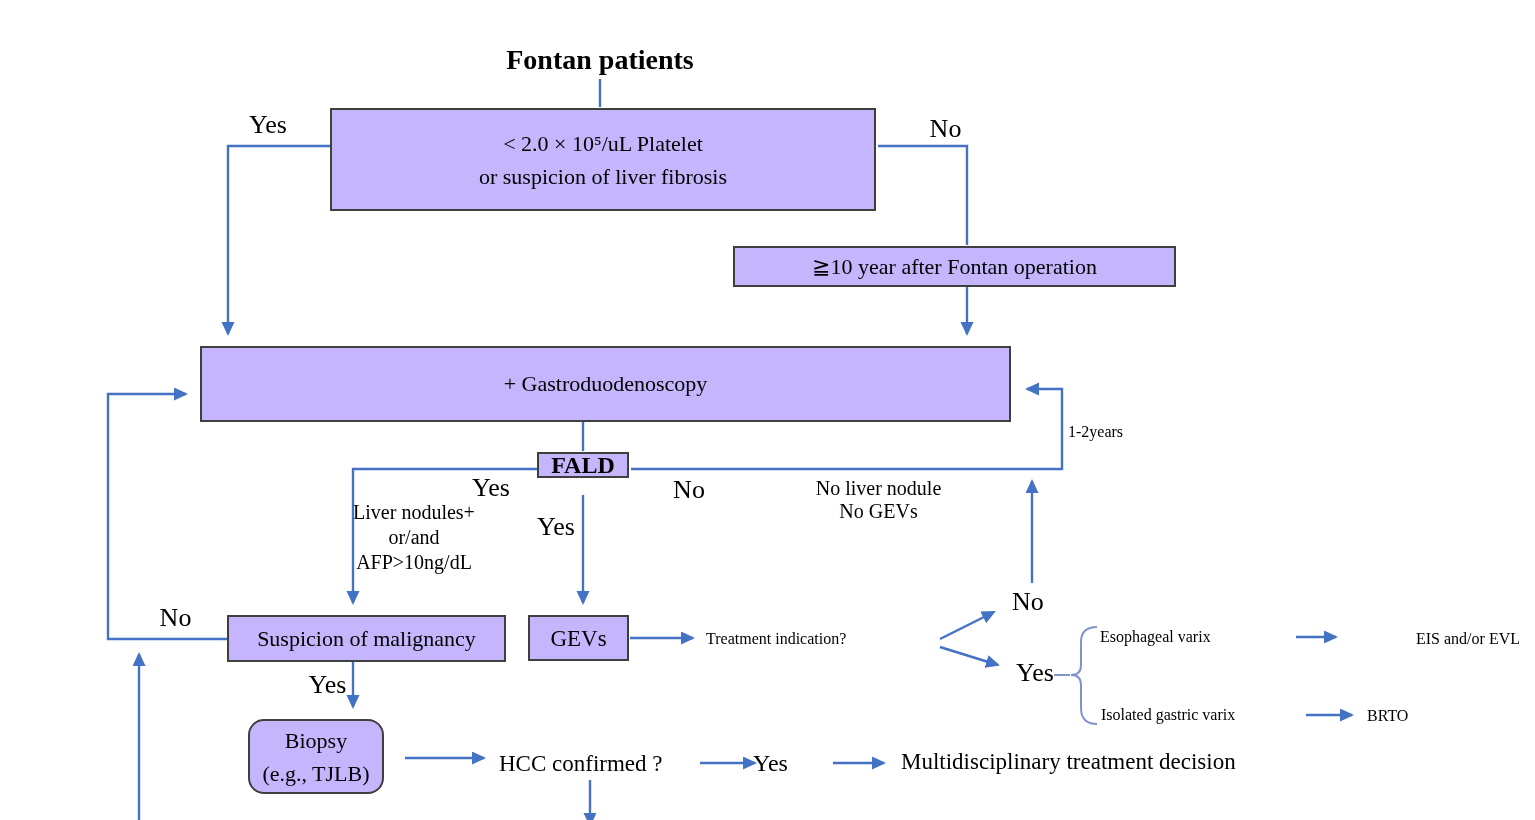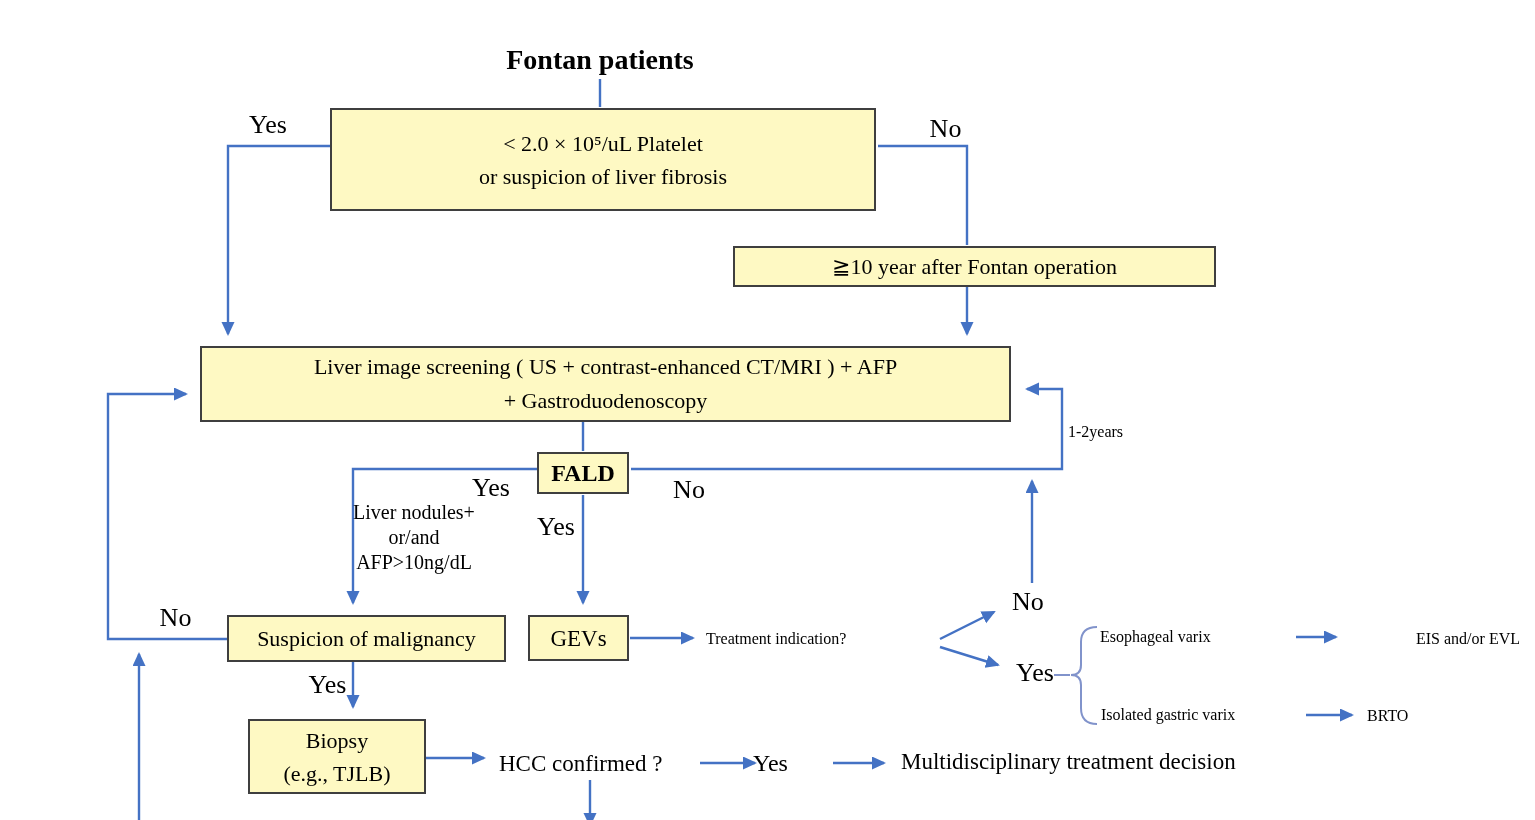--- a/index.html
+++ b/index.html
@@ -11,21 +11,21 @@
     background:var(--background);
     font-family:Liberation Serif, serif;
     color:var(--text);
     margin-top:43px;
   }
   svg.wires{position:absolute;left:0;top:0;width:1535px;height:820px;}
   .flow{fill:none;stroke:var(--arrow);stroke-width:2.4px;}
   .braceln{fill:none;stroke:var(--brace);stroke-width:2px;}
   marker#ah path{fill:var(--arrow);stroke:none;}
   .box{
-    position:absolute; box-sizing:border-box; border:2px solid var(--border); background:#fef9c3;
+    position:absolute; box-sizing:border-box; border:2px solid var(--border); background:#c4b5fd;
     display:flex; flex-direction:column; align-items:center; justify-content:center;
     text-align:center; font-size:22px; line-height:33px;
   }
   .lbl{position:absolute; font-size:26px; line-height:30px;}
   .ctr{text-align:center;}
   .note{font-size:20px; line-height:25px; text-align:center;}
   .title{
     position:absolute; left:430px; top:0; width:340px; text-align:center;
     font-size:28px; font-weight:bold; line-height:34px;
   }
@@ -70,43 +70,46 @@
   <div class="title">Fontan patients</div>
 
   <div class="box" style="left:330px;top:65px;width:546px;height:103px;">
     <div>&lt; 2.0 × 10⁵/uL Platelet</div>
     <div>or suspicion of liver fibrosis</div>
   </div>
 
   <div class="lbl ctr" style="left:233px;top:67px;width:70px;">Yes</div>
   <div class="lbl ctr" style="left:913px;top:71px;width:65px;">No</div>
 
-  <div class="box" style="left:733px;top:203px;width:483px;height:41px;">
+  <div class="box" style="left:733px;top:203px;width:443px;height:41px;">
     <div>≧10 year after Fontan operation</div>
   </div>
 
   <div class="box" style="left:200px;top:303px;width:811px;height:76px;line-height:34px;">
-    <div>Liver image screening ( US + contrast-enhanced CT/MRI ) + AFP</div>
     <div>+ Gastroduodenoscopy</div>
   </div>
 
-  <div class="box" style="left:537px;top:409px;width:92px;height:42px;font-weight:bold;font-size:24px;">
+  <div class="box" style="left:537px;top:409px;width:92px;height:26px;font-weight:bold;font-size:24px;">
     <div>FALD</div>
   </div>
 
   <div class="lbl ctr" style="left:458px;top:430px;width:66px;">Yes</div>
   <div class="lbl ctr" style="left:658px;top:432px;width:62px;">No</div>
   <div class="lbl ctr" style="left:527px;top:469px;width:58px;">Yes</div>
 
   <div class="note" style="position:absolute;left:328px;top:457px;width:172px;">
     <div>Liver nodules+</div>
     <div>or/and</div>
     <div>AFP&gt;10ng/dL</div>
   </div>
 
+  <div class="note" style="position:absolute;left:797px;top:434px;width:163px;line-height:23px;">
+    <div>No liver nodule</div>
+    <div>No GEVs</div>
+  </div>
 
   <div class="lbl small22" style="left:1068px;top:375px;width:110px;">1-2years</div>
 
 
   <div class="lbl ctr" style="left:148px;top:560px;width:55px;">No</div>
 
   <div class="box" style="left:227px;top:572px;width:279px;height:47px;">
     <div>Suspicion of malignancy</div>
   </div>
 
@@ -118,21 +121,21 @@
   <div class="lbl" style="left:1012px;top:544px;width:55px;">No</div>
   <div class="lbl" style="left:1016px;top:615px;width:60px;">Yes</div>
 
   <div class="lbl small22" style="left:1100px;top:580px;width:195px;">Esophageal varix</div>
   <div class="lbl small22" style="left:1416px;top:582px;width:170px;">EIS and/or EVL</div>
   <div class="lbl small22" style="left:1101px;top:658px;width:210px;">Isolated gastric varix</div>
   <div class="lbl small22" style="left:1367px;top:659px;width:75px;">BRTO</div>
 
   <div class="lbl ctr" style="left:300px;top:627px;width:55px;">Yes</div>
 
-  <div class="box" style="left:248px;top:676px;width:178px;height:75px;">
+  <div class="box" style="left:248px;top:676px;width:136px;height:75px;border-radius:16px;">
     <div>Biopsy</div>
     <div>(e.g., TJLB)</div>
   </div>
 
   <div class="lbl small22" style="left:499px;top:707px;width:200px;font-size:23px;">HCC confirmed ?</div>
   <div class="lbl" style="left:753px;top:705px;width:50px;font-size:24px;">Yes</div>
   <div class="lbl small22" style="left:901px;top:705px;width:400px;font-size:23px;">Multidisciplinary treatment decision</div>
   <div class="lbl" style="left:579px;top:790px;width:55px;">No</div>
 
 </div>

